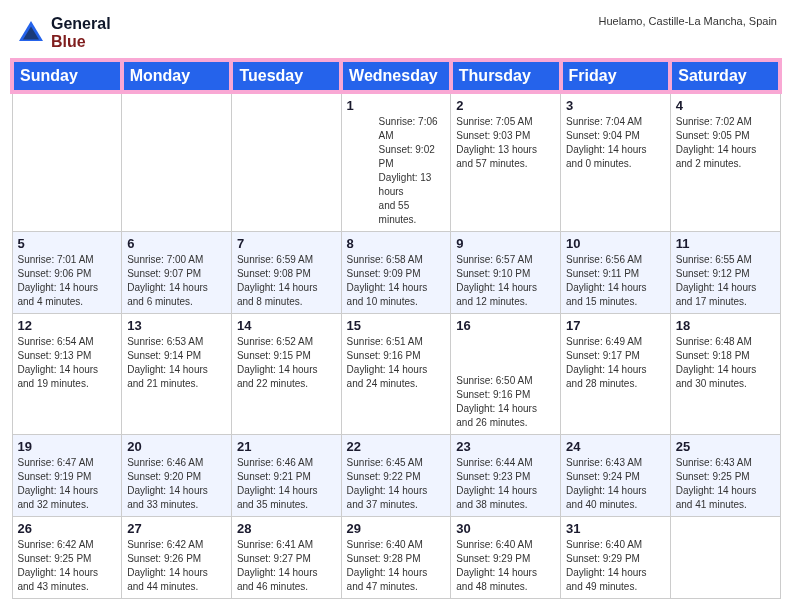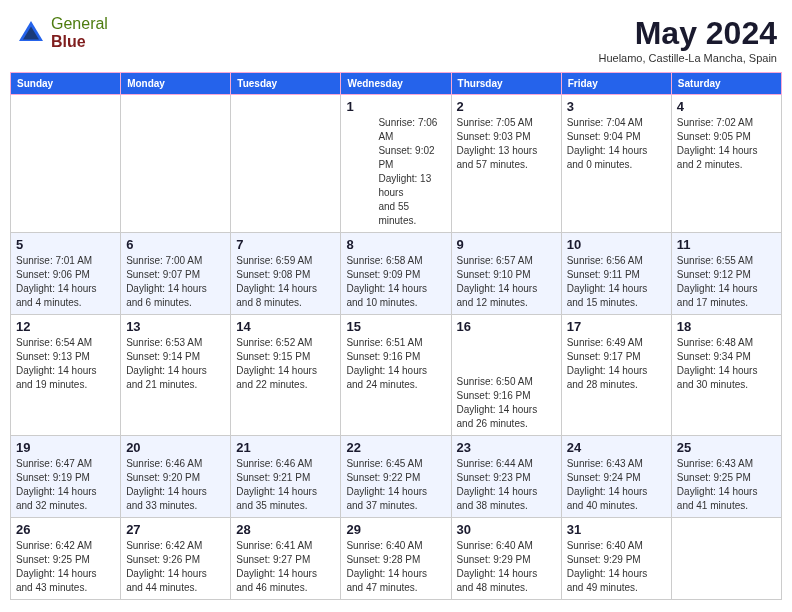--- a/index.html
+++ b/index.html
@@ -22,22 +22,22 @@
       align-items: center;
       gap: 4px;
     }
     .logo-text {
       display: flex;
       flex-direction: column;
       line-height: 1.1;
     }
     .logo-general {
       font-size: 16px;
-      font-weight: normal;
-      color: #4d7c0f;
+      font-weight: bold;
+      color: #0f172a;
     }
     .logo-blue {
       font-size: 16px;
       font-weight: bold;
       color: #7f1d1d;
     }
     .logo-icon {
       width: 32px;
       height: 32px;
     }
@@ -57,23 +57,23 @@
     .calendar {
       width: 100%;
       border-collapse: collapse;
       font-size: 11px;
     }
     .calendar th {
       background-color: #2563eb;
       color: white;
       text-align: left;
       padding: 5px 6px;
-      font-size: 10px;
-      font-weight: bold;
-      border: 1px solid #f9a8d4;
+      font-size: 16px;
+      font-weight: bold;
+      border: 4px solid #f9a8d4;
     }
     .calendar td {
       border: 1px solid #ccc;
       vertical-align: top;
       padding: 4px 5px;
       width: calc(100% / 7);
       min-height: 80px;
       height: 80px;
       background: #fff;
     }
@@ -103,21 +103,20 @@
     <svg class="logo-icon" viewBox="0 0 40 40" xmlns="http://www.w3.org/2000/svg">
       <polygon points="20,5 35,30 5,30" fill="#2563eb"></polygon>
       <polygon points="20,12 30,28 10,28" fill="#1a3a7a"></polygon>
     </svg>
     <div class="logo-text">
       <span class="logo-general">General</span>
       <span class="logo-blue">Blue</span>
     </div>
   </div>
   <div class="title-block">
-    <div class="month-year">May 2024</div>
     <div class="location">Huelamo, Castille-La Mancha, Spain</div>
   </div>
 </div>
 
 <table class="calendar">
   <thead>
     <tr>
     <th>Sunday</th>
         <th>Monday</th>
         <th>Tuesday</th>
@@ -251,21 +250,21 @@
         <td>
           <div class="day-number">17</div>
           <div class="day-info" style="white-space: pre-line;">Sunrise: 6:49 AM
 Sunset: 9:17 PM
 Daylight: 14 hours
 and 28 minutes.</div>
         </td>
         <td>
           <div class="day-number">18</div>
           <div class="day-info" style="white-space: pre-line;">Sunrise: 6:48 AM
-Sunset: 9:34 PM
+Sunset: 9:18 PM
 Daylight: 14 hours
 and 30 minutes.</div>
         </td>
       </tr>
       <tr>
         <td>
           <div class="day-number">19</div>
           <div class="day-info" style="white-space: pre-line;">Sunrise: 6:47 AM
 Sunset: 9:19 PM
 Daylight: 14 hours

